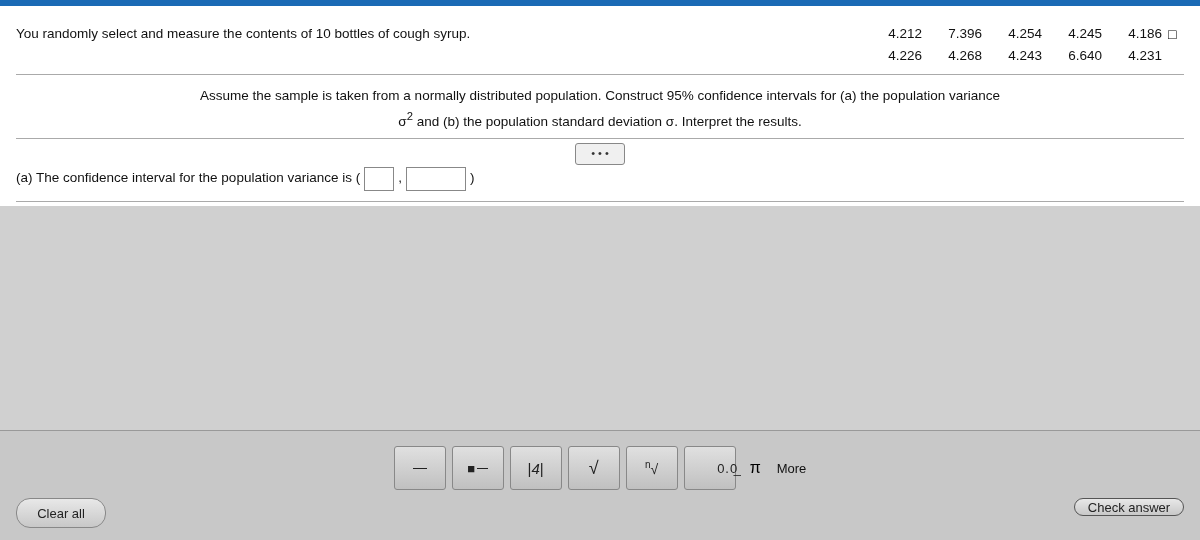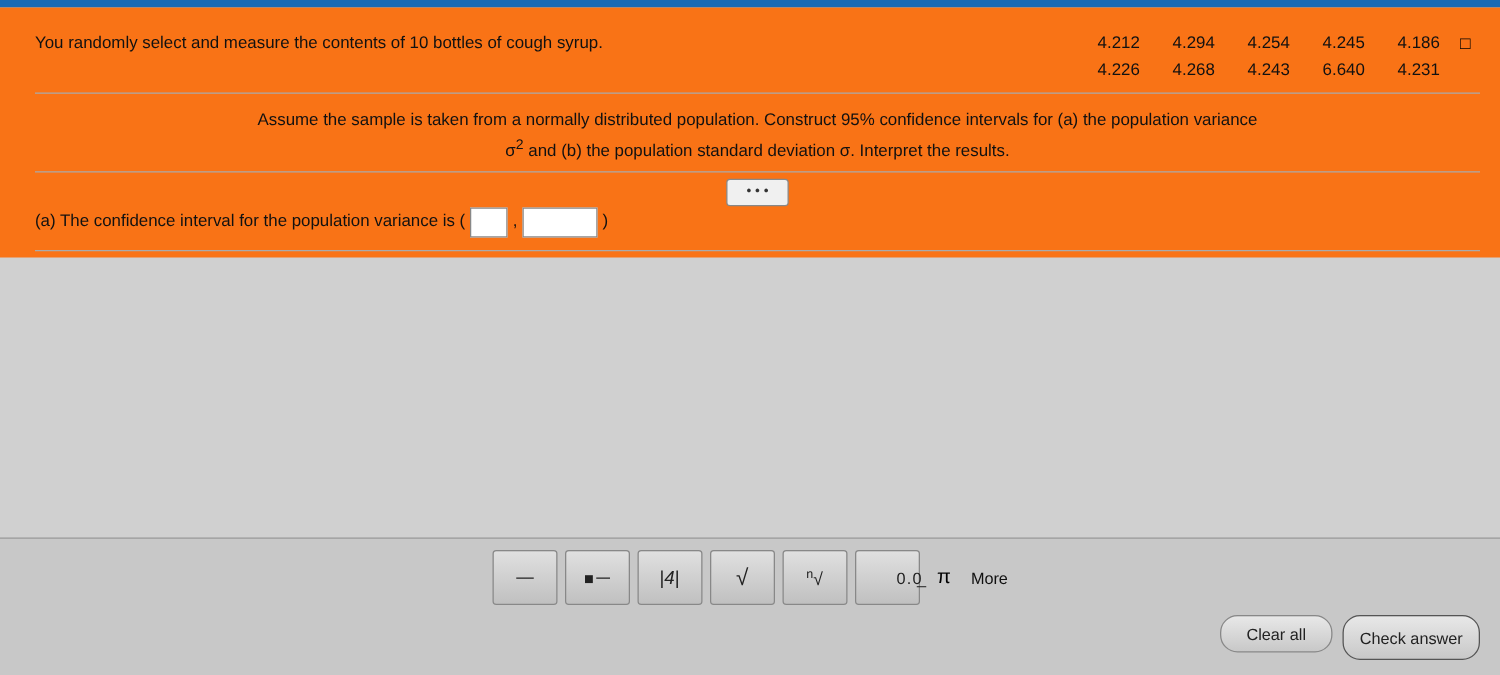--- a/index.html
+++ b/index.html
@@ -14,22 +14,22 @@
       position: relative;
     }
 
     .top-bar {
       width: 100%;
       height: 6px;
       background: #1a6ab5;
     }
 
     .main-content {
-      padding: 10px 16px 0 28px;
-      background: #f97316;
+      padding: 10px 16px 0 16px;
+      background: #ffffff;
       min-height: 200px;
     }
 
     .problem-section {
       display: flex;
       align-items: flex-start;
       padding: 8px 0 4px 0;
       border-bottom: 1px solid #aaa;
     }
 
@@ -44,21 +44,21 @@
       display: grid;
       grid-template-columns: repeat(5, 60px);
       grid-template-rows: repeat(2, 22px);
       font-size: 13.5px;
       color: #111;
       margin-left: 10px;
       padding-top: 2px;
     }
 
     .measurements-grid span {
-      text-align: center;
+      text-align: right;
       padding-right: 6px;
     }
 
     .assume-section {
       padding: 10px 0 6px 0;
       font-size: 13.5px;
       color: #111;
       line-height: 1.6;
       border-bottom: 1px solid #aaa;
       position: relative;
@@ -175,21 +175,21 @@
 
     .more-label {
       font-size: 13px;
       color: #111;
       margin-left: 2px;
     }
 
     .bottom-row {
       display: flex;
       width: 100%;
-      justify-content: flex-end;
+      justify-content: space-between;
       padding: 4px 16px;
       gap: 8px;
     }
 
     .clear-all-btn {
       display: inline-flex;
       align-items: center;
       justify-content: center;
       width: 90px;
       height: 30px;
@@ -199,21 +199,21 @@
       cursor: pointer;
       font-size: 13px;
       color: #222;
     }
 
     .check-answer-btn {
       display: inline-flex;
       align-items: center;
       justify-content: center;
       width: 110px;
-      height: 36px;
+      height: 18px;
       border: 1px solid #555;
       background: linear-gradient(to bottom, #e8e8e8, #c8c8c8);
       border-radius: 14px;
       cursor: pointer;
       font-size: 13px;
       color: #222;
     }
 
     .pi-label {
       font-size: 16px;
@@ -243,21 +243,21 @@
 <div class="top-bar"></div>
 
 <div class="main-content">
 
   <div class="problem-section">
     <div class="problem-text">
       <div>You randomly select and measure the contents of 10 bottles of cough syrup.</div>
     </div>
     <div class="measurements-grid">
       <span>4.212</span>
-      <span>4.294</span>
+      <span>7.396</span>
       <span>4.254</span>
       <span>4.245</span>
       <span>4.186</span>
       <span>4.226</span>
       <span>4.268</span>
       <span>4.243</span>
       <span>6.640</span>
       <span>4.231</span>
     </div>
     <div style="width:16px; display:flex; align-items:flex-start; padding-top:2px;">

